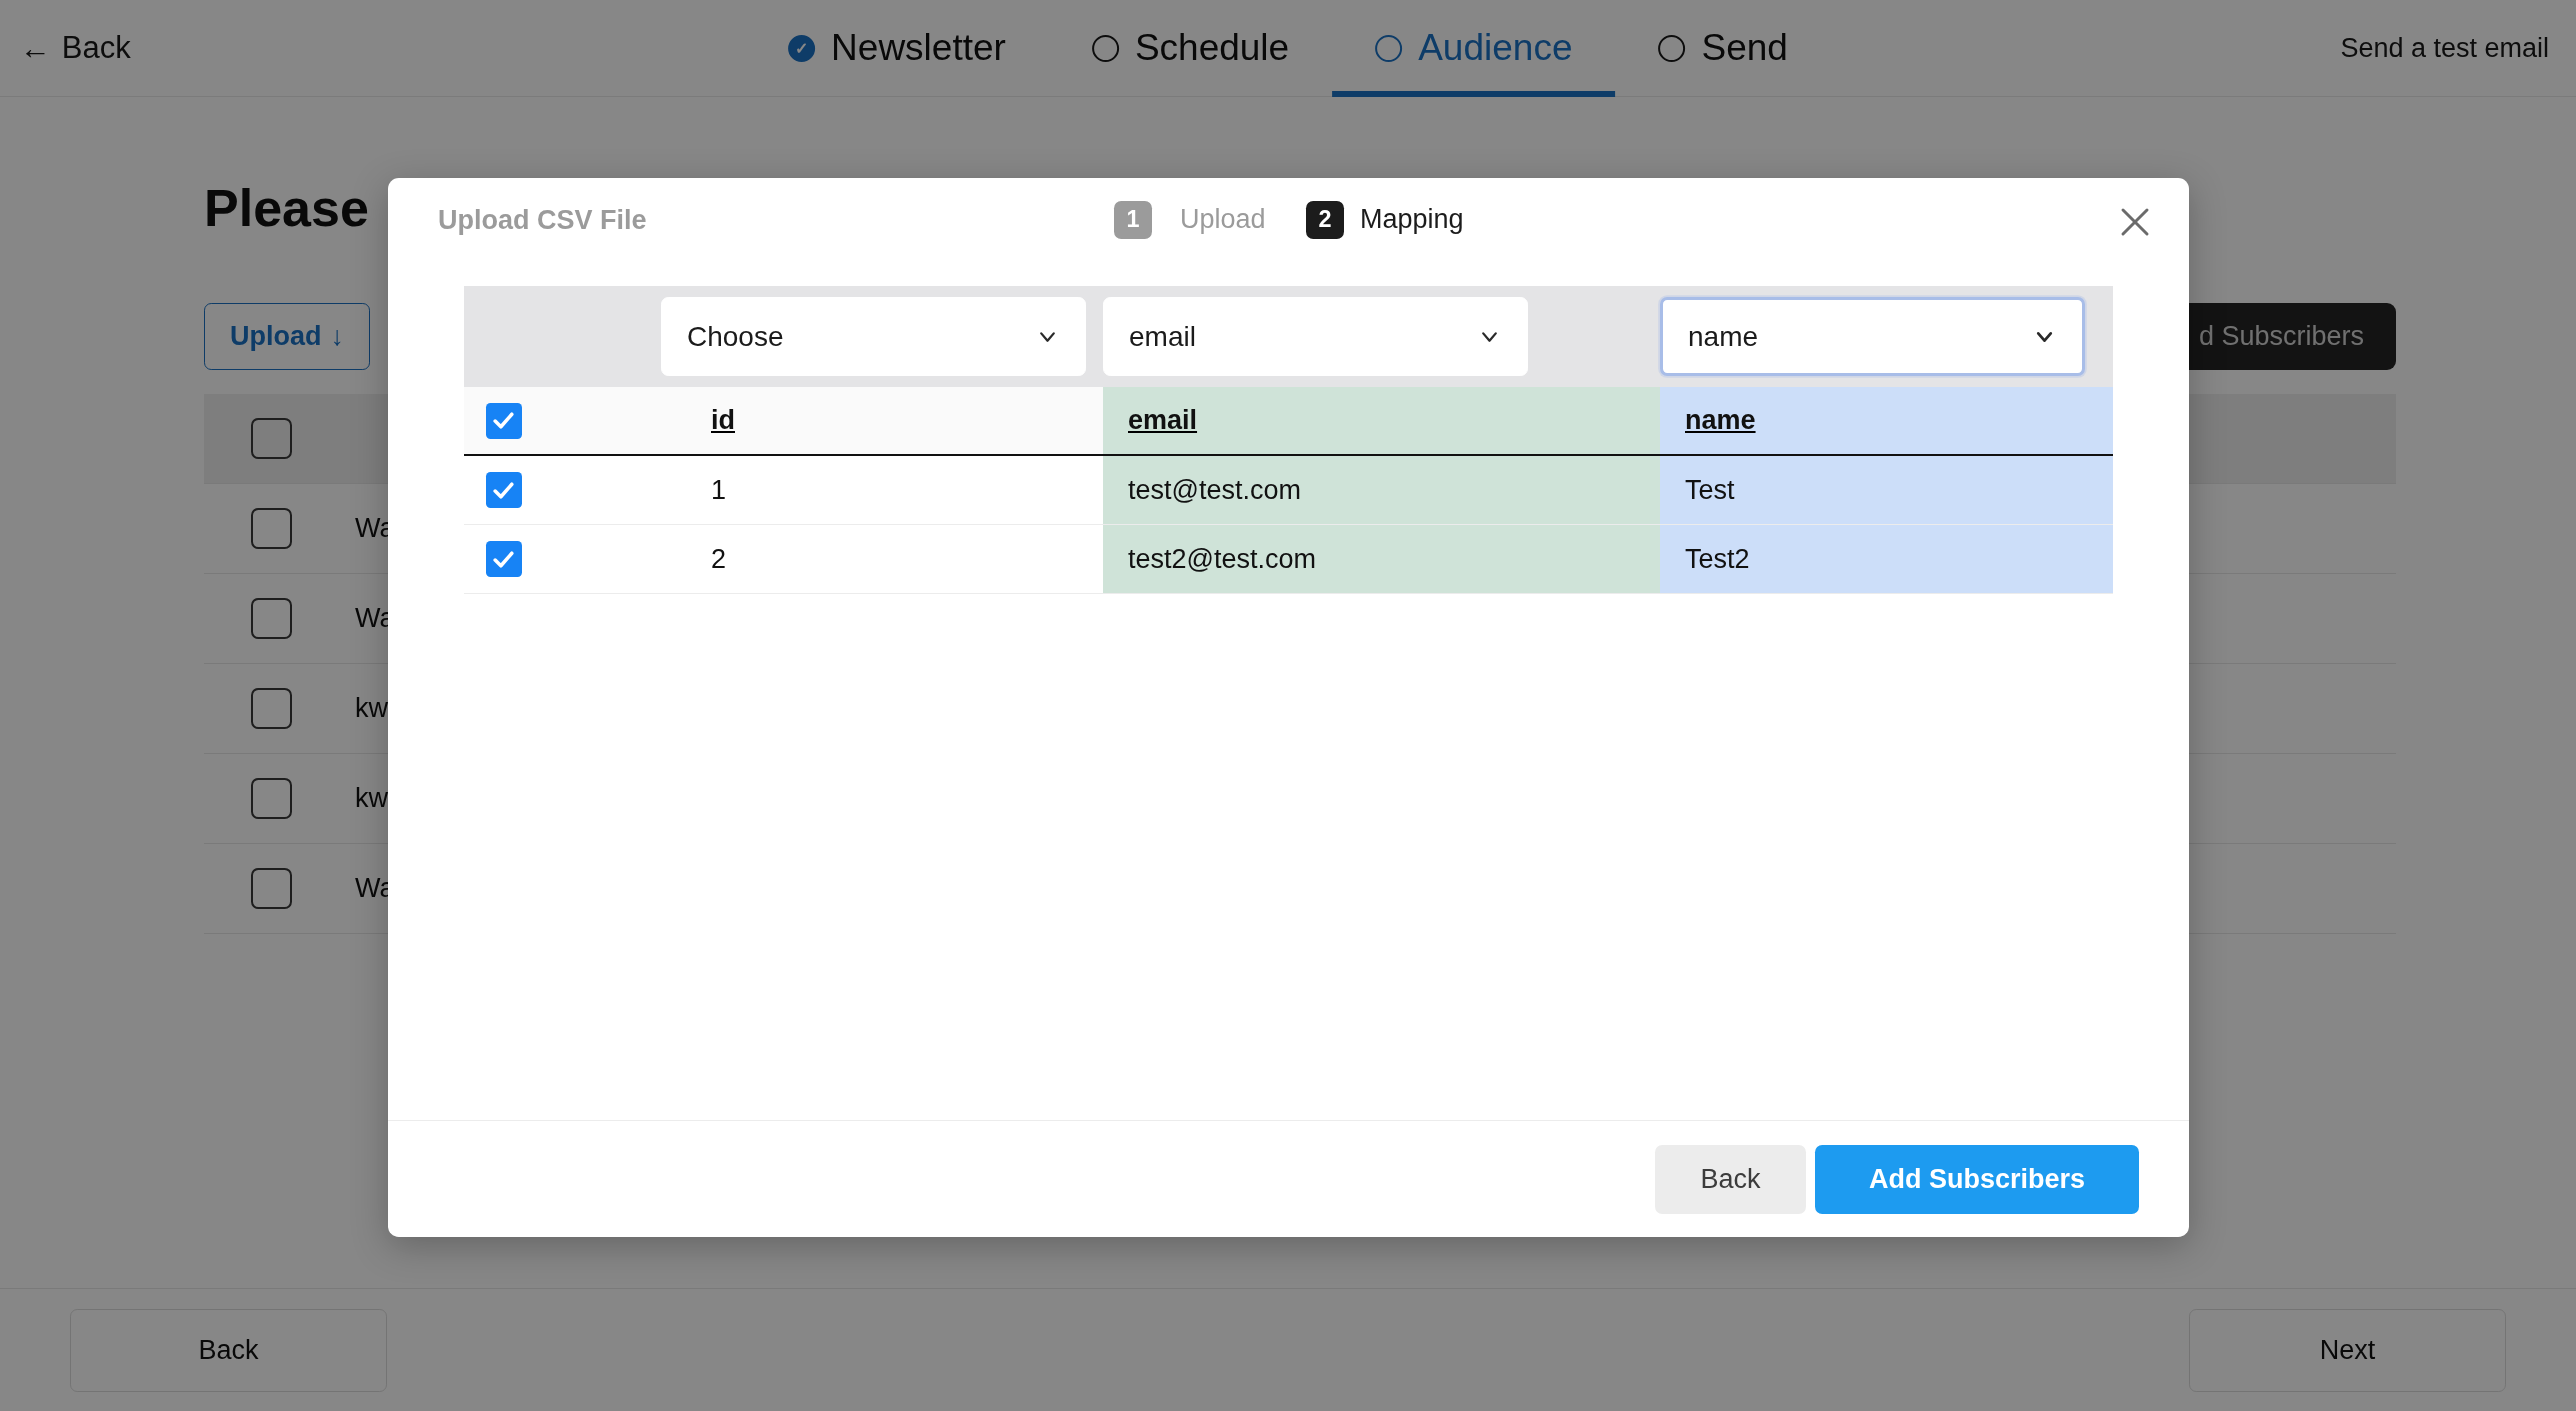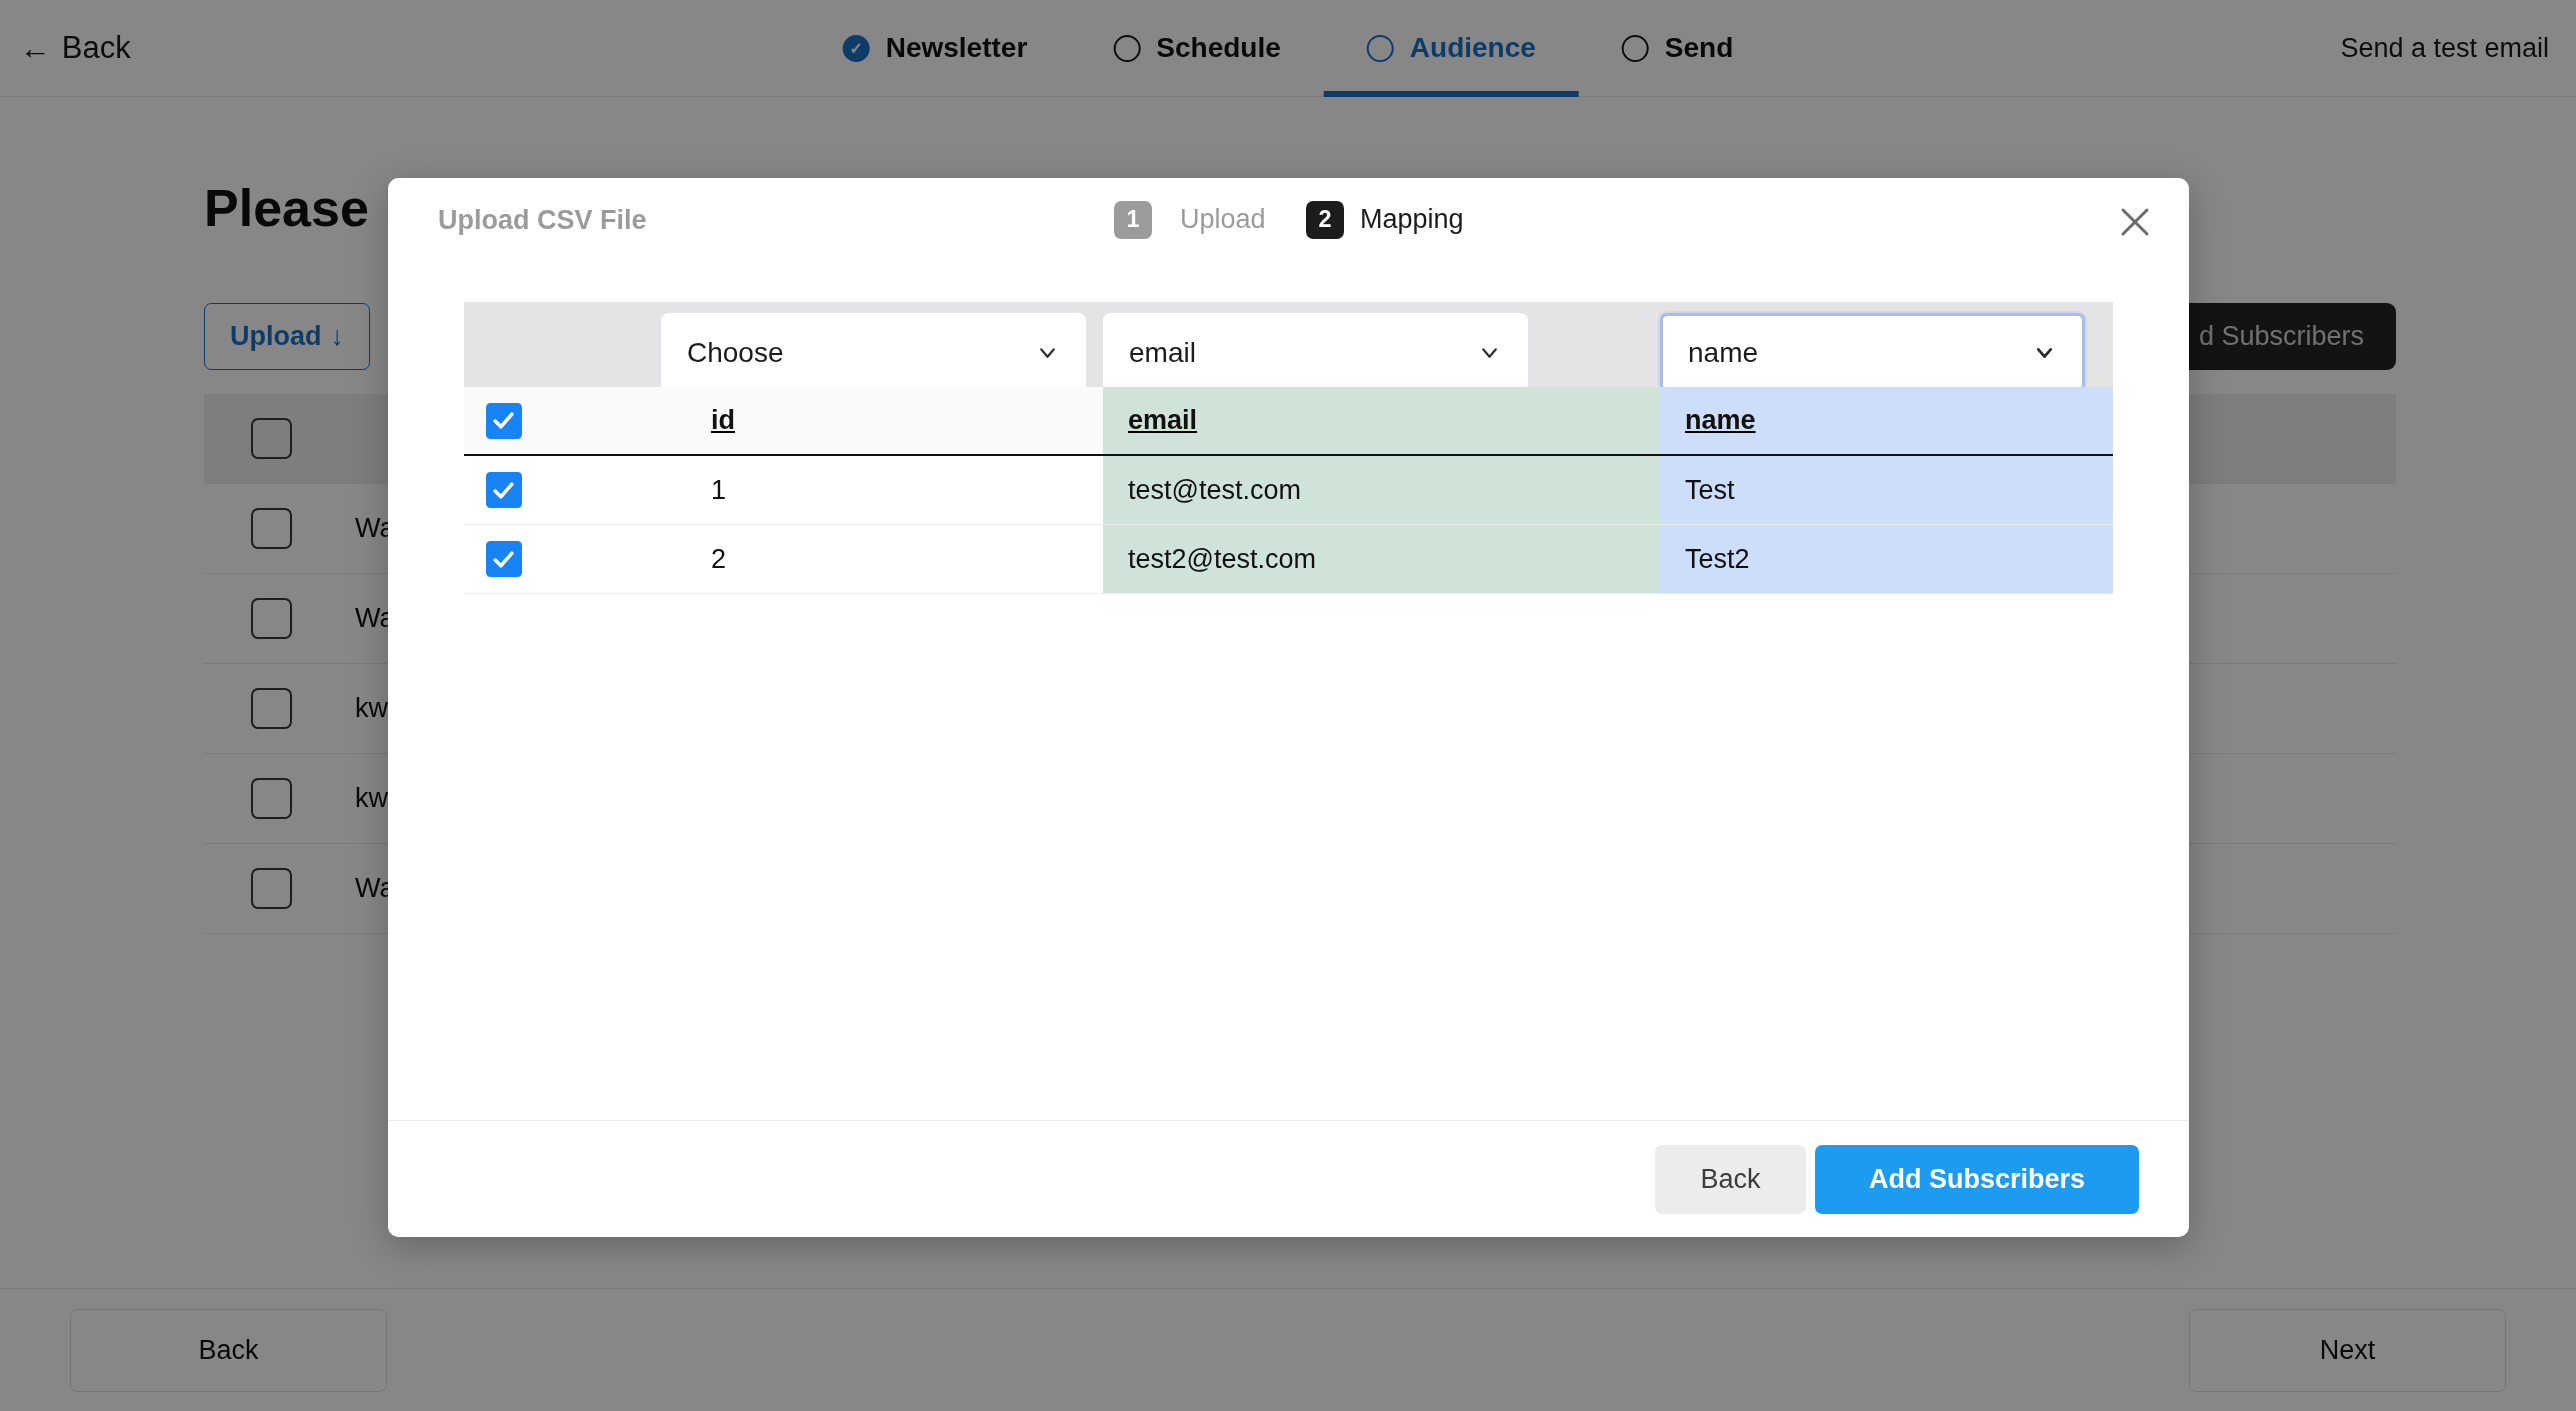--- a/index.html
+++ b/index.html
@@ -54,22 +54,22 @@
   .step {
     display: flex;
     align-items: center;
     gap: 16px;
     padding: 0 43px;
     height: 97px;
     cursor: pointer;
     position: relative;
   }
   .step .lbl {
-    font-size: 28px;
-    font-weight: bold;
+    font-size: 37px;
+    font-weight: normal;
     color: #111111;
     white-space: nowrap;
   }
   .step.active .lbl { color: #1b72c4; }
   .step.active::after {
     content: "";
     position: absolute;
     left: 0; right: 0; bottom: 0;
     height: 5.4px;
     background: #1b72c4;
@@ -247,21 +247,21 @@
     right: 31px; top: 20px;
     width: 47px; height: 47px;
     display: flex; align-items: center; justify-content: center;
     cursor: pointer;
   }
 
   
   .map-strip {
     position: absolute;
     left: 76px;
-    top: 124px;
+    top: 108px;
     width: 1649px;
     height: 101px;
     background: #e4e4e6;
     display: flex;
     align-items: center;
   }
   .map-cell { height: 101px; display: flex; align-items: center; }
   .map-cell.c0 { width: 197px; }
   .map-cell.c1 { width: 442px; }
   .map-cell.c2 { width: 557px; }

